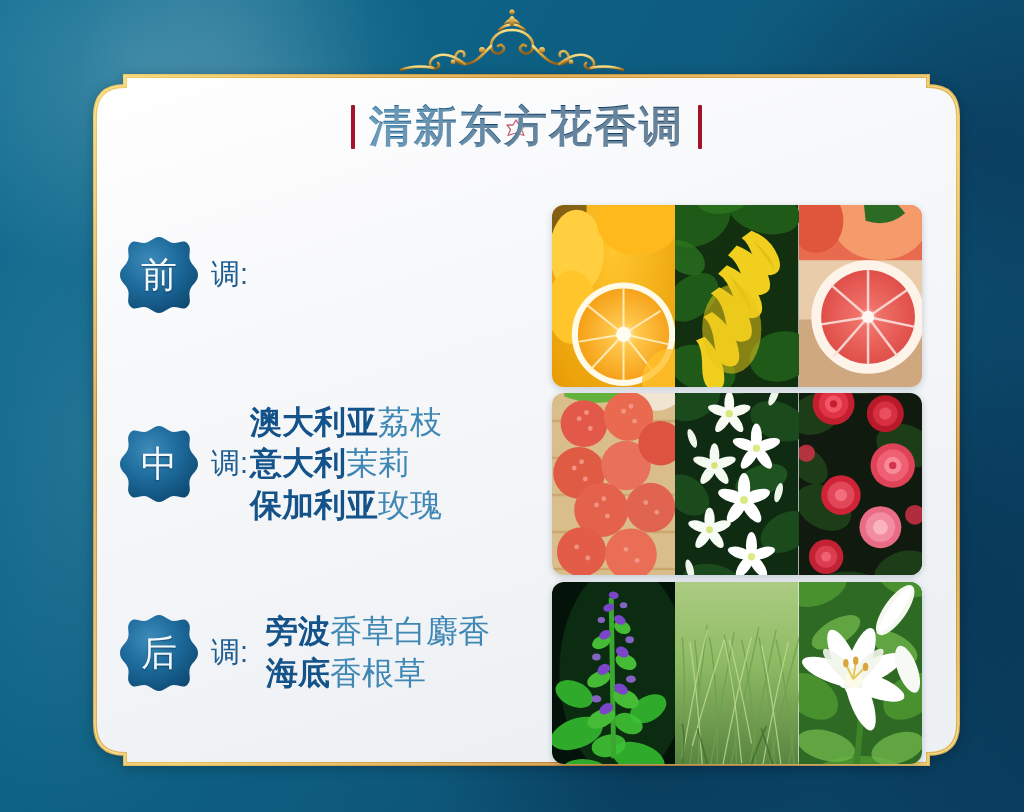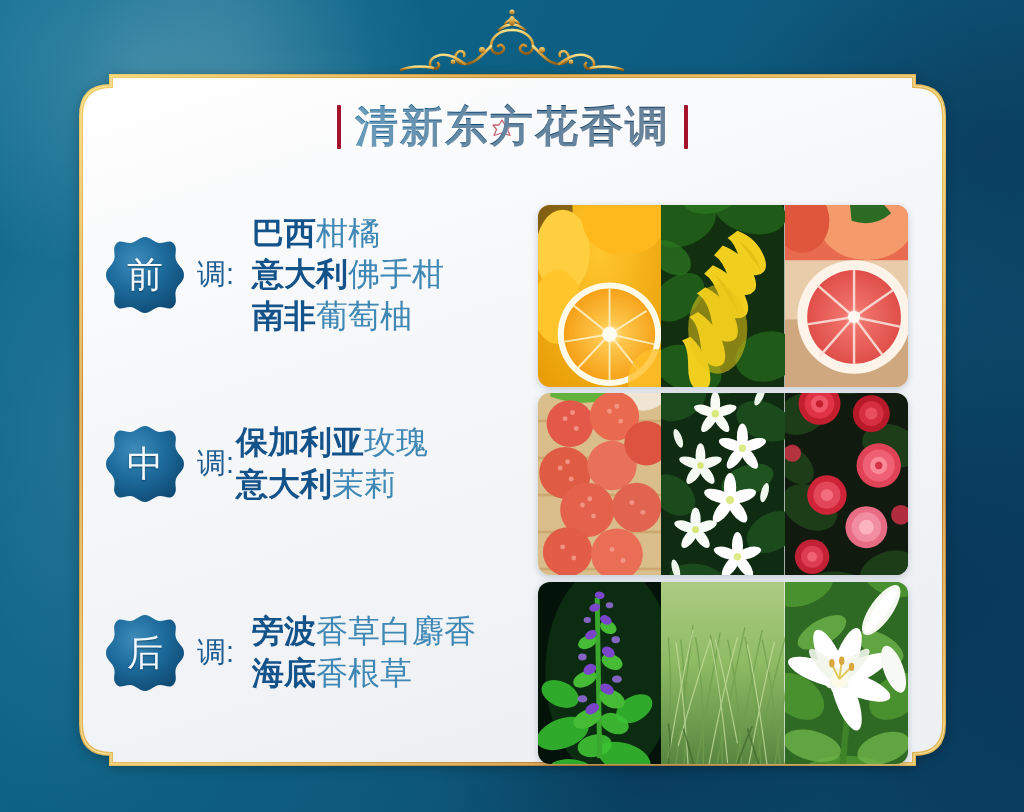--- a/index.html
+++ b/index.html
@@ -27,21 +27,21 @@
       radial-gradient(ellipse 240px 520px at 8% 55%, rgba(180,215,230,.13), rgba(0,0,0,0) 75%),
       radial-gradient(ellipse 200px 400px at 22% 12%, rgba(200,225,235,.12), rgba(0,0,0,0) 75%),
       radial-gradient(ellipse 260px 200px at 62% 95%, rgba(5,35,62,.40), rgba(0,0,0,0) 75%);
   }
 
   
   #crown { position:absolute; left:50%; top:4px; transform:translateX(-50%); width:250px; height:70px; }
 
   
   #card {
-    position:absolute; left:75px; top:70px; width:875px; height:700px;
+    position:absolute; left:89px; top:70px; width:875px; height:700px;
   }
   .card-shape{
     position:absolute; inset:0;
     filter:drop-shadow(0 2px 6px rgba(0,0,0,.25));
   }
   #card-inner{
     position:absolute; inset:0;
     padding:0;
   }
 
@@ -220,54 +220,46 @@
               <stop offset="0%" stop-color="#3f8cba"></stop>
               <stop offset="45%" stop-color="#1e6d9e"></stop>
               <stop offset="100%" stop-color="#0d4770"></stop>
             </radialGradient>
           </defs>
           <path fill="url(#bg0)" d="M40 2 C46 2 49 8 55 8 C61 8 65 4 69 9 C73 14 69 19 71 25 C73 31 79 33 79 40 C79 47 73 49 71 55 C69 61 73 66 69 71 C65 76 61 72 55 72 C49 72 46 78 40 78 C34 78 31 72 25 72 C19 72 15 76 11 71 C7 66 11 61 9 55 C7 49 1 47 1 40 C1 33 7 31 9 25 C11 19 7 14 11 9 C15 4 19 8 25 8 C31 8 34 2 40 2 Z"></path>
         </svg>
         <span class="badge-char">前</span>
       </div>
       <span class="note-label">调:</span>
-      <div class="note-lines">
-        <div class="note-line">
-          <span class="origin">巴西</span><span class="ingredient">柑橘</span>
-        </div>
-        <div class="note-line">
-          <span class="origin">意大利</span><span class="ingredient">佛手柑</span>
-        </div>
-        <div class="note-line">
-          <span class="origin">南非</span><span class="ingredient">葡萄柚</span>
-        </div>
-      </div>
     </div>
 
     <div class="row" id="row-1">
       <div class="badge">
         <svg class="badge-svg" viewBox="0 0 80 80">
           <defs>
             <radialGradient id="bg1" cx="38%" cy="32%" r="78%">
               <stop offset="0%" stop-color="#3f8cba"></stop>
               <stop offset="45%" stop-color="#1e6d9e"></stop>
               <stop offset="100%" stop-color="#0d4770"></stop>
             </radialGradient>
           </defs>
           <path fill="url(#bg1)" d="M40 2 C46 2 49 8 55 8 C61 8 65 4 69 9 C73 14 69 19 71 25 C73 31 79 33 79 40 C79 47 73 49 71 55 C69 61 73 66 69 71 C65 76 61 72 55 72 C49 72 46 78 40 78 C34 78 31 72 25 72 C19 72 15 76 11 71 C7 66 11 61 9 55 C7 49 1 47 1 40 C1 33 7 31 9 25 C11 19 7 14 11 9 C15 4 19 8 25 8 C31 8 34 2 40 2 Z"></path>
         </svg>
         <span class="badge-char">中</span>
       </div>
       <span class="note-label">调:</span>
       <div class="note-lines">
         <div class="note-line">
-          <span class="origin">保加利亚</span><span class="ingredient">玫瑰</span>
+          <span class="origin">澳大利亚</span><span class="ingredient">荔枝</span>
         </div>
         <div class="note-line">
           <span class="origin">意大利</span><span class="ingredient">茉莉</span>
+        </div>
+        <div class="note-line">
+          <span class="origin">保加利亚</span><span class="ingredient">玫瑰</span>
         </div>
       </div>
     </div>
 
     <div class="row" id="row-2">
       <div class="badge">
         <svg class="badge-svg" viewBox="0 0 80 80">
           <defs>
             <radialGradient id="bg2" cx="38%" cy="32%" r="78%">
               <stop offset="0%" stop-color="#3f8cba"></stop>

